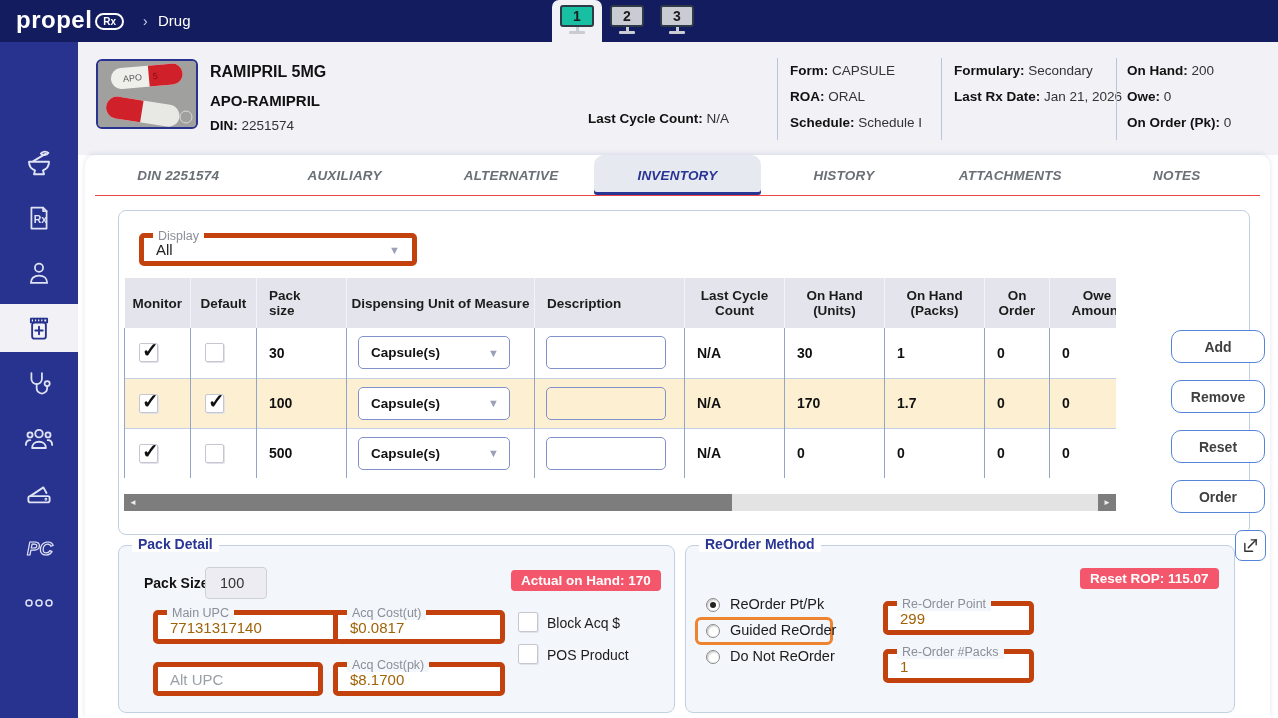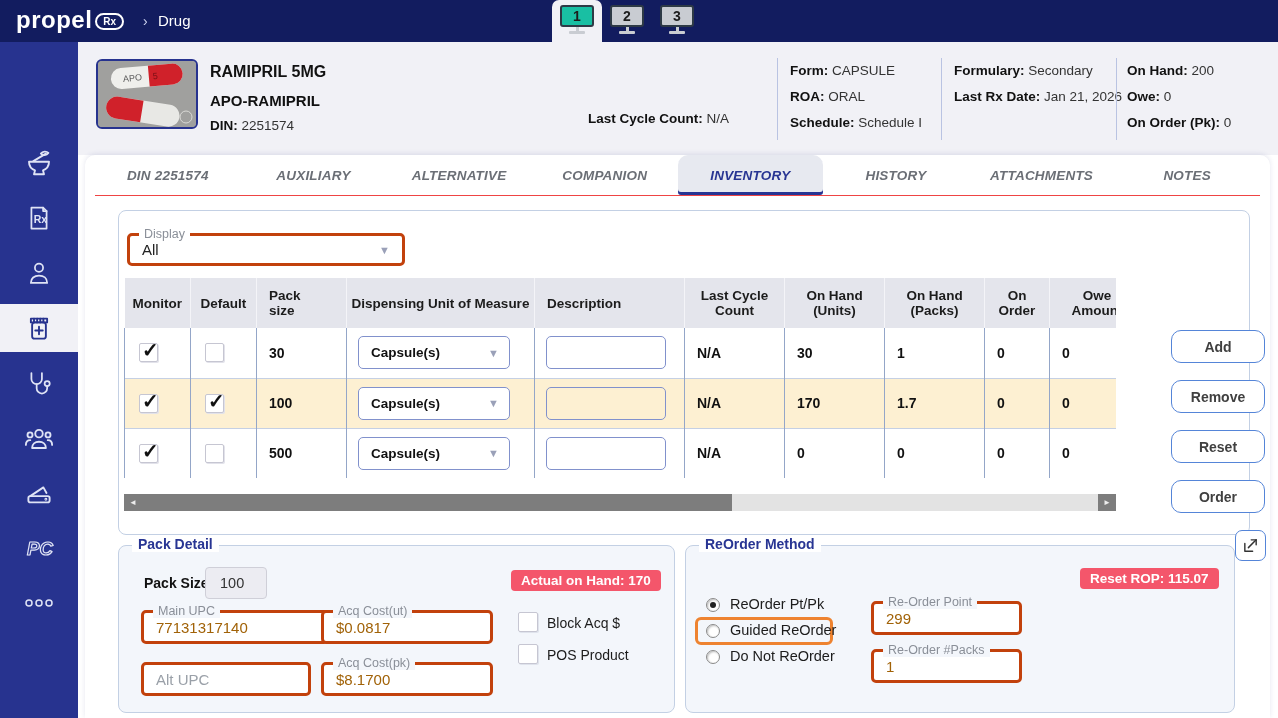--- a/index.html
+++ b/index.html
@@ -49,21 +49,21 @@
   
   .tabs { position:absolute; left:10px; right:10px; top:0; height:41px; display:flex; border-bottom:1px solid #ef4444;font-style:italic; }
   .tab { flex:1; display:flex; align-items:center; justify-content:center; font-size:13.5px; font-weight:700; color:#6b6f76; letter-spacing:.2px; cursor:default; }
   .tab.active { color:#283593; background:#e7e9f0; border-radius:10px 10px 3px 3px; box-shadow:inset 0 -3px 0 #283593; }
   
   .fset { position:absolute; border:1px solid #c3d0e4; border-radius:8px; }
   .fset-legend { position:absolute; top:-10px; left:13px; background:#fff; padding:0 6px; font-size:14px; font-weight:700; color:#283593; white-space:nowrap; }
   .fset.tinted { background:#f3f6fb; }
   .fset.tinted .fset-legend { background:#fff; }
   
-  .ffield { position:absolute; border:3px solid #c2410c; border-radius:5px; background:#fff; }
+  .ffield { position:absolute; border:5px solid #c2410c; border-radius:5px; background:#fff;margin-left:12px; }
   .ffield .flabel { position:absolute; top:-9px; left:9px; font-size:12.5px; color:#8a8f98; background:#fff; padding:0 5px; white-space:nowrap; }
   .tinted .ffield .flabel { background:#f3f6fb; }
   .ffield input, .ffield .fval { width:100%; height:100%; border:0; outline:0; background:transparent; font-family:inherit; font-size:15px; color:#a16207; padding:0 0 0 12px; display:flex; align-items:center; }
   .ffield input::placeholder { color:#9aa0a8; }
   .sel-arrow { color:#9aa0b8; font-size:11px; }
   .display-select { display:flex; align-items:center; justify-content:space-between; padding:0 12px; font-size:15px; color:#222; width:100%; height:100%; }
   
   .twrap { position:absolute; left:5px; top:67px; width:992px; height:200px; overflow:hidden; }
   table.ptable { border-collapse:collapse; table-layout:fixed; width:1020px; }
   .ptable th { background:#e4e5ec; height:50px; font-size:13.5px; font-weight:700; color:#1c1c1c; text-align:center; vertical-align:middle; white-space:pre-line; border-right:1px solid #f4f4f8; }
@@ -263,21 +263,20 @@
       <b>On Order (Pk):</b> <span>0</span>
     </div>
   </div>
 
   <div class="card">
 
     <div class="tabs">
       <div class="tab">DIN 2251574</div>
       <div class="tab">AUXILIARY</div>
       <div class="tab">ALTERNATIVE</div>
-      <div class="tab">COMPANION</div>
       <div class="tab active">INVENTORY</div>
       <div class="tab">HISTORY</div>
       <div class="tab">ATTACHMENTS</div>
       <div class="tab">NOTES</div>
     </div>
 
     <div class="fset" style="left:33px; top:55px; width:1132px; height:325px">
 
       <div class="ffield" style="left:8px; top:22px; width:278px; height:33px">
         <span class="flabel">Display</span>

